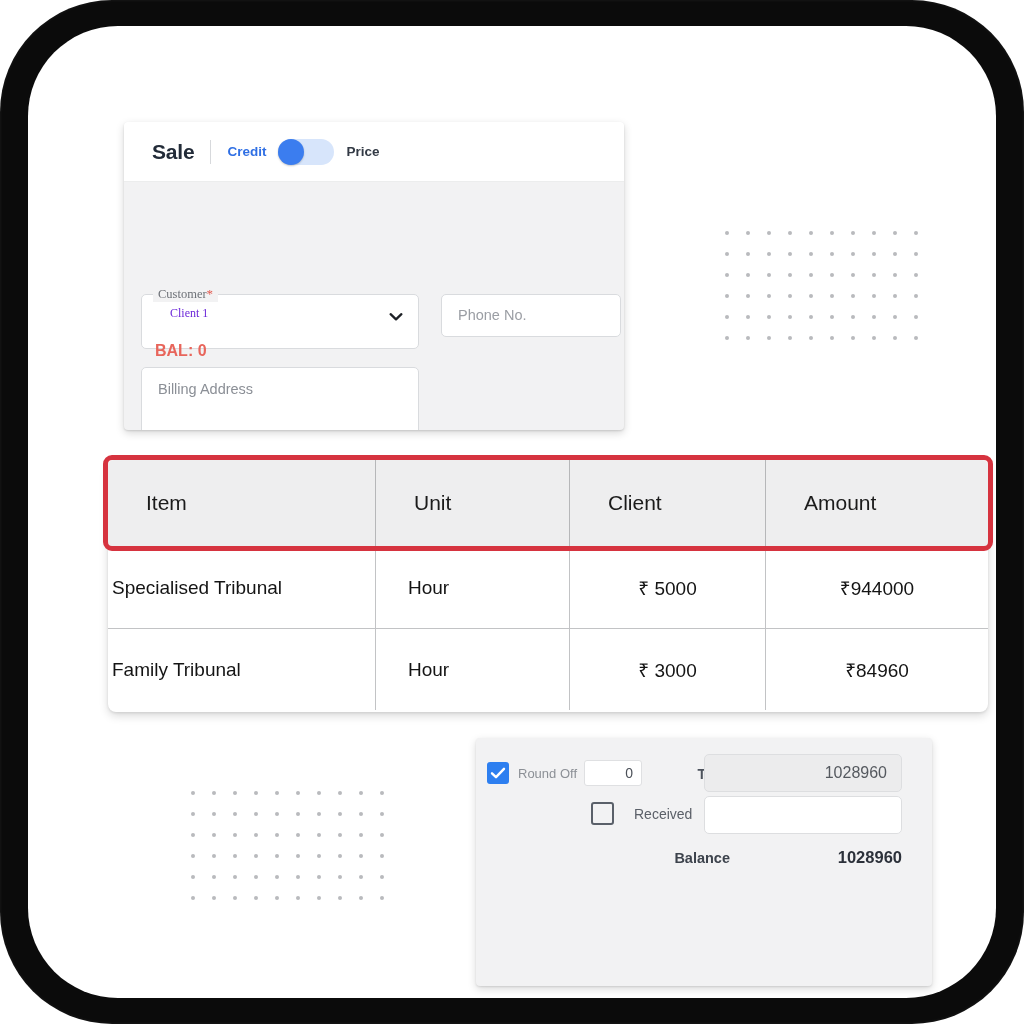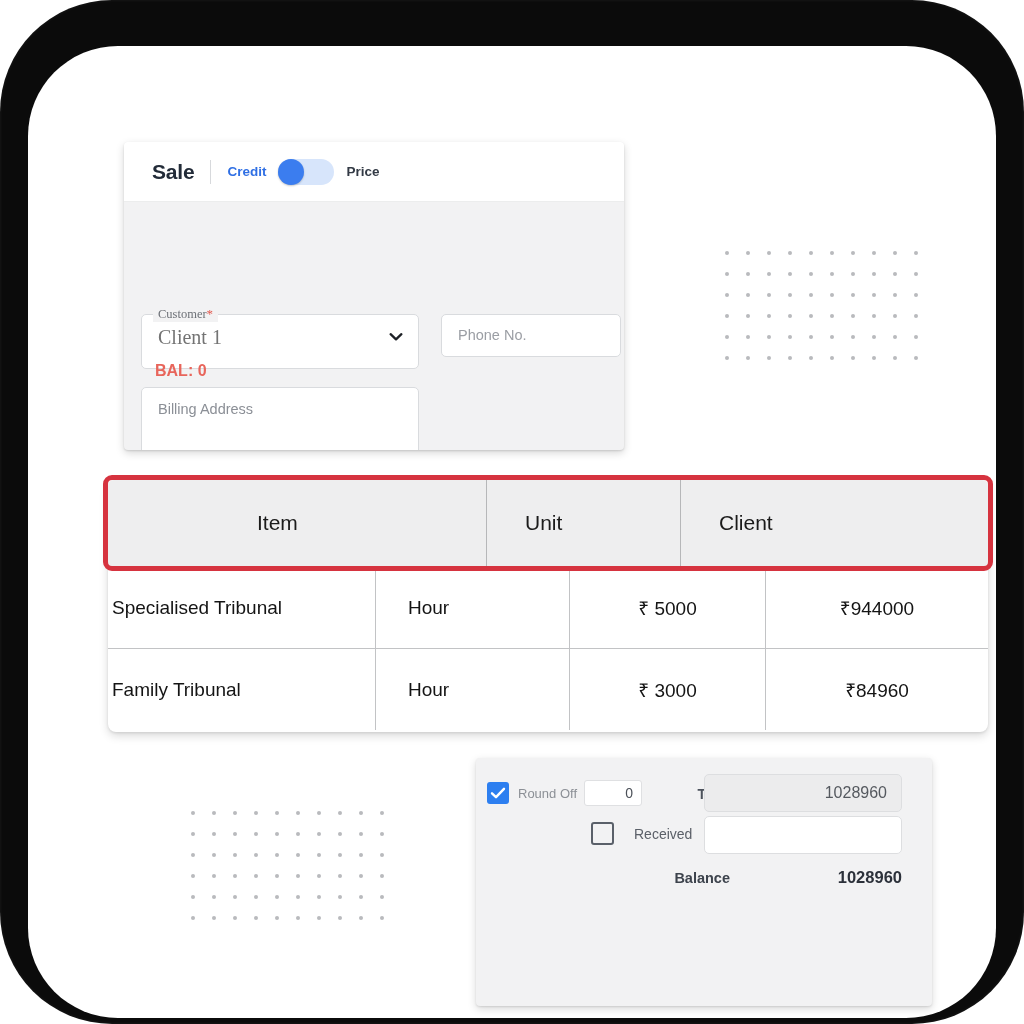--- a/index.html
+++ b/index.html
@@ -32,21 +32,20 @@
 
   #canvas {
     position: absolute;
     left: 28px;
     top: 26px;
     width: 968px;
     height: 972px;
     background: #ffffff;
     border-radius: 90px;
     overflow: hidden;
-    margin-top: 20px;
   }
 
   
   .dot-grid { position: absolute; display: grid; grid-template-columns: repeat(10, 21px); grid-auto-rows: 21px; }
   .dot-grid i { width: 4px; height: 4px; border-radius: 50%; background: #b9babd; display: block; }
   #dots-top    { left: 697px; top: 205px; }
   #dots-bottom { left: 163px; top: 765px; }
 
   
   #sale-card {
@@ -102,22 +101,22 @@
     background: #f2f2f3;
     padding: 0 5px;
     font-size: 12.5px;
     color: #6d7177;
     white-space: nowrap;
   }
   .ofield-legend .req { color: #e2574c; font-size: 13px; }
 
   #customer-field { left: 17px; top: 112px; width: 278px; height: 55px; font-family: Liberation Serif, serif; }
   #customer-value {
-    position: absolute; left: 16px; top: 11px;
-    font-size: 20px; color: #737373;
+    position: absolute; left: 28px; top: 11px;
+    font-size: 12px; color: #6d28d9;
   }
   #customer-caret {
     position: absolute; right: 14px; top: 14px;
     width: 16px; height: 16px;
   }
   #customer-bal {
     position: absolute; left: 31px; top: 160px;
     font-size: 16px; color: #e8655b; font-weight: bold;
   }
 
@@ -469,20 +468,21 @@
 
       </div>
     </div>
 
     <div id="items-table">
 
       <div id="items-head">
         <div class="th col-item">Item</div>
         <div class="th col-unit">Unit</div>
         <div class="th col-price">Client</div>
+        <div class="th col-amt">Amount</div>
       </div>
 
       <div class="row">
         <div class="td c-item  col-item">Specialised Tribunal</div>
         <div class="td c-unit  col-unit">Hour</div>
         <div class="td c-price col-price">₹ 5000</div>
         <div class="td c-amt   col-amt">₹944000</div>
       </div>
 
       <div class="row">

